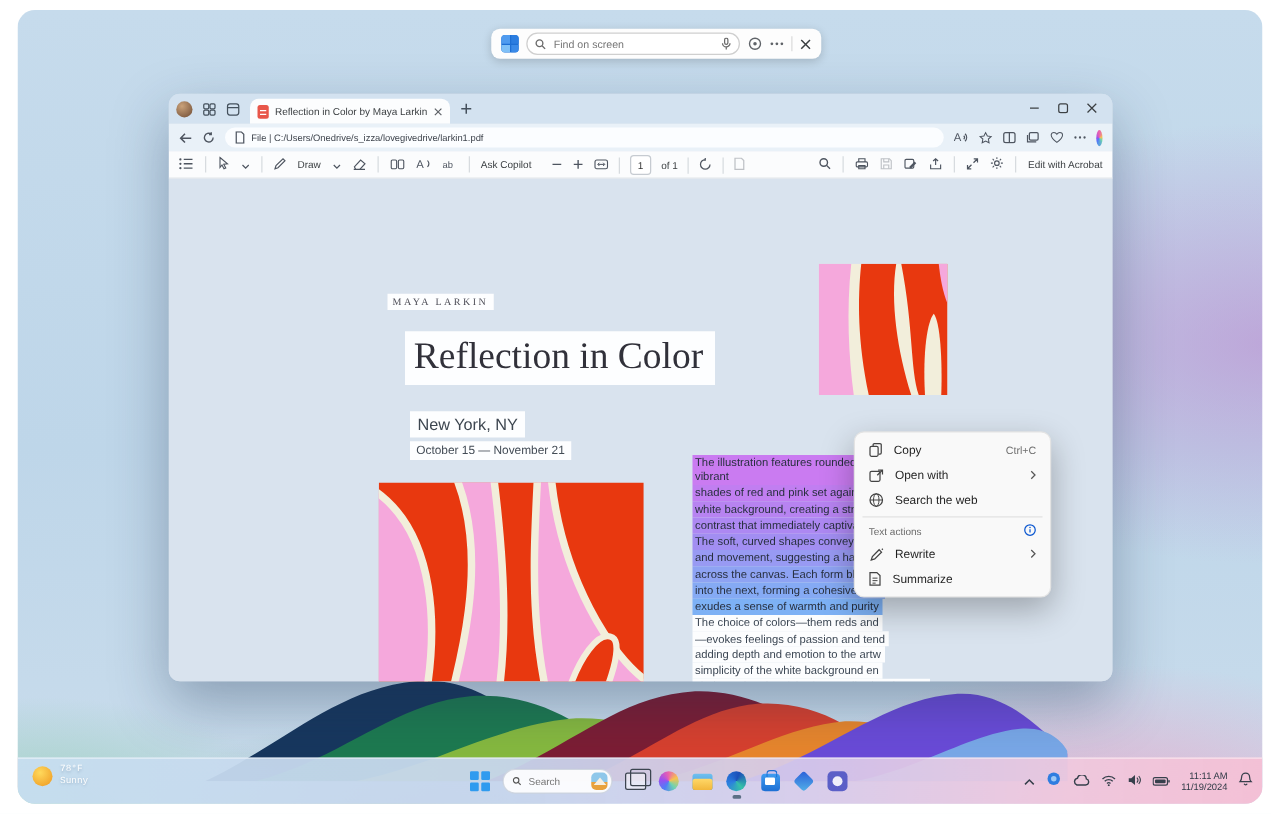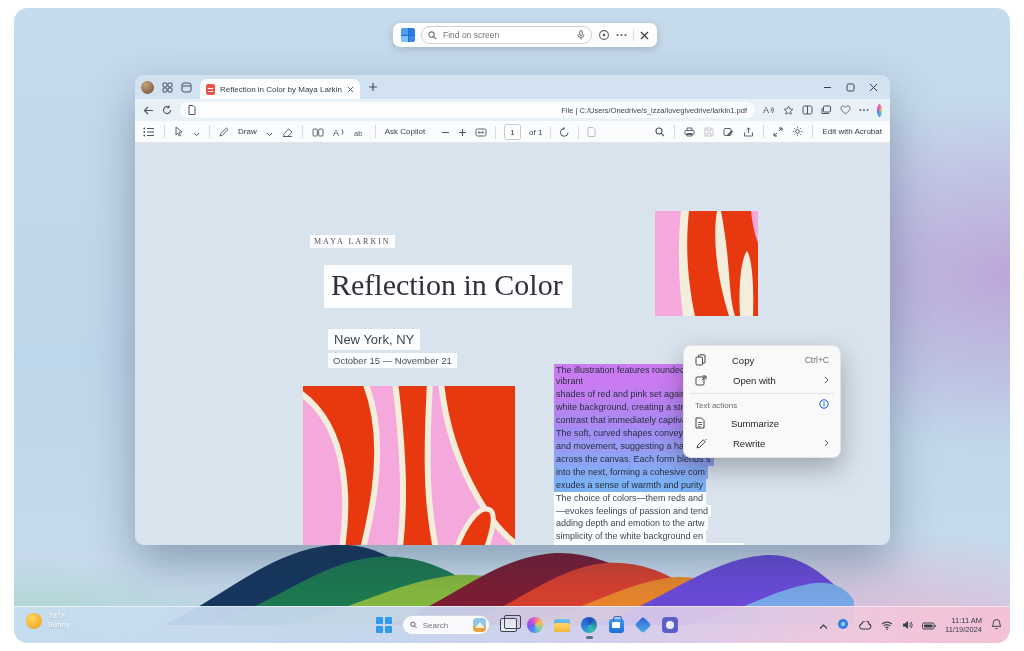--- a/index.html
+++ b/index.html
@@ -27,21 +27,21 @@
     box-shadow:0 18px 45px rgba(30,50,80,.35);background:#dae3ee;z-index:20;}
   .tabstrip{position:absolute;left:0;top:0;width:100%;height:24px;background:#d3e2f0;display:flex;align-items:center;padding:0 6px;box-sizing:border-box;gap:8px;}
   .avatar{width:13px;height:13px;border-radius:50%;background:radial-gradient(circle at 35% 30%,#caa27a,#6d4a33);}
   .ts-ic{color:#44505c;display:flex;}
   .tab{height:20px;margin-top:4px;width:160px;background:#fcfdfe;border-radius:7px 7px 0 0;display:flex;align-items:center;gap:5px;padding:0 6px;box-sizing:border-box;}
   .pdfic{width:9px;height:11px;background:#e8564a;border-radius:2px;position:relative;flex:none;}
   .pdfic:after{content:"";position:absolute;left:2px;top:4px;width:5px;height:1.5px;background:#fff;box-shadow:0 3px 0 #fff;}
   .tabtitle{font-size:8px;color:#3c4043;white-space:nowrap;overflow:hidden;text-overflow:ellipsis;flex:1;}
   .winbtns{margin-left:auto;display:flex;gap:14px;align-items:center;padding-right:6px;color:#3c4043;}
   .urlrow{position:absolute;left:0;top:24px;width:100%;height:22px;background:#e9f1f8;display:flex;align-items:center;padding:0 8px;box-sizing:border-box;gap:8px;}
-  .pill{height:16px;flex:none;width:575px;background:#fbfdff;border-radius:9px;display:flex;align-items:center;gap:5px;padding:0 8px;box-sizing:border-box;justify-content:space-between;}
+  .pill{height:16px;flex:none;width:575px;background:#fbfdff;border-radius:9px;display:flex;align-items:center;gap:5px;padding:0 8px;box-sizing:border-box;}
   .urltext{font-size:7.5px;color:#3e444d;white-space:nowrap;overflow:hidden;}
   .ur-ic{color:#4e5560;display:flex;align-items:center;}
   .orb{width:13px;height:13px;border-radius:50%;background:conic-gradient(from 210deg,#4f7df7,#9a4ff0,#e85fb1,#f7c24f,#6fd3b2,#4f7df7);}
   .pdfbar{position:absolute;left:0;top:46px;width:100%;height:22px;background:#fbfcfd;border-bottom:1px solid #e2e6ea;display:flex;align-items:center;padding:0 8px;box-sizing:border-box;}
   .pb-left,.pb-right{display:flex;align-items:center;gap:9px;color:#4e5560;}
   .pb-right{margin-left:auto;}
   .pb-center{position:absolute;left:306px;top:0;height:22px;display:flex;align-items:center;gap:8px;color:#4e5560;}
   .vdiv{width:1px;height:13px;background:#d7dbdf;}
   .pb-label{font-size:8px;color:#3c4043;white-space:nowrap;}
   .pagebox{width:15px;height:14px;border:1px solid #c6cbd1;border-radius:3px;background:#fff;font-size:8px;color:#333;display:flex;align-items:center;justify-content:center;}
@@ -59,21 +59,21 @@
   .p1 span:nth-child(3){background:#b783f1;}.p1 span:nth-child(4){background:#ad88f2;}
   .p1 span:nth-child(5){background:#a28ef2;}.p1 span:nth-child(6){background:#989af3;}
   .p1 span:nth-child(7){background:#8ea3f3;}.p1 span:nth-child(8){background:#85aaf4;}
   .p1 span:nth-child(9){background:#7db1f5;}
   .p2{position:absolute;left:419px;top:349px;width:190px;}
   .p2 span{display:block;width:max-content;max-width:185px;font-size:9px;line-height:10.7px;color:#3c4754;background:rgba(255,255,255,.92);padding:1px 3px 1px 2px;}
   .art{position:absolute;}
   
   .ctxmenu{position:absolute;left:669px;top:337px;width:158px;background:#f9f9f9;border:1px solid #e3e3e3;border-radius:8px;
     box-shadow:0 10px 26px rgba(0,0,0,.28);z-index:40;padding:4px;box-sizing:border-box;}
-  .mi{display:flex;align-items:center;height:20px;padding:0 7px;gap:26px;font-size:9.5px;color:#1f1f1f;border-radius:4px;}
+  .mi{display:flex;align-items:center;height:20px;padding:0 7px;gap:9px;font-size:9.5px;color:#1f1f1f;border-radius:4px;}
   .mi .tail{margin-left:auto;color:#707070;font-size:8.5px;display:flex;align-items:center;}
   .mi-ic{color:#444;display:flex;flex:none;}
   .mdiv{height:1px;background:#e2e2e2;margin:3px 2px;}
   .msect{display:flex;align-items:center;height:16px;padding:0 7px;font-size:8px;color:#6b6b6b;}
   .msect .tail{margin-left:auto;}
   
   .taskbar{position:absolute;left:0;bottom:0;width:100%;height:36px;z-index:50;
     background:linear-gradient(90deg,rgba(199,222,240,.94) 0%,rgba(200,214,238,.94) 40%,rgba(217,204,235,.92) 64%,rgba(240,201,222,.92) 84%,rgba(245,192,213,.94) 100%);
     border-top:1px solid rgba(255,255,255,.55);display:flex;align-items:center;}
   .weather{position:absolute;left:12px;top:5px;display:flex;gap:6px;align-items:center;}
@@ -446,52 +446,62 @@
             <path d="M7.5 1h3.5v3.5M11 1L6.8 5.2" fill="none" stroke="#444"></path>
           </svg>
         </span>
       <span>Open with</span>
       <span class="tail">
         <svg width="5" height="8" viewBox="0 0 5 8">
             <path d="M1 1l3 3-3 3" fill="none" stroke="#555"></path>
           </svg>
         </span>
     </div>
+    <div class="mi">
+      <span class="mi-ic">
+        <svg width="12" height="12" viewBox="0 0 12 12">
+            <circle cx="6" cy="6" r="5" fill="none" stroke="#444"></circle>
+            <ellipse cx="6" cy="6" rx="2.2" ry="5" fill="none" stroke="#444" stroke-width=".8"></ellipse>
+            <path d="M1 6h10" stroke="#444" stroke-width=".8"></path>
+          </svg>
+        </span>
+      <span>Search the web</span>
+    </div>
     <div class="mdiv"></div>
     <div class="msect">
       <span>Text actions</span>
       <span class="tail">
         <svg width="10" height="10" viewBox="0 0 10 10">
             <circle cx="5" cy="5" r="4.2" fill="none" stroke="#0b57d0"></circle>
             <path d="M5 4.3v2.6" stroke="#0b57d0"></path>
             <circle cx="5" cy="2.9" r=".6" fill="#0b57d0"></circle>
           </svg></span>
     </div>
     <div class="mi">
       <span class="mi-ic">
-        <svg width="10" height="12" viewBox="0 0 10 12">
-            <path d="M1 1h5.5L9 3.5V11H1z" fill="none" stroke="#444"></path>
-            <path d="M3 5.5h4M3 7.5h4M3 9.5h2.5" stroke="#444" stroke-width=".8"></path>
-          </svg>
-        </span>
-      <span>Summarize</span>
-    </div>
-    <div class="mi">
-      <span class="mi-ic">
         <svg width="12" height="11" viewBox="0 0 12 11">
             <path d="M2 10l.9-2.8L8.3 1.8l1.9 1.9L4.8 9.1z" fill="none" stroke="#444"></path>
             <path d="M10.5 1l.8.8" stroke="#444"></path>
           </svg>
         </span>
       <span>Rewrite</span>
       <span class="tail">
         <svg width="5" height="8" viewBox="0 0 5 8">
             <path d="M1 1l3 3-3 3" fill="none" stroke="#555"></path>
           </svg>
         </span>
+    </div>
+    <div class="mi">
+      <span class="mi-ic">
+        <svg width="10" height="12" viewBox="0 0 10 12">
+            <path d="M1 1h5.5L9 3.5V11H1z" fill="none" stroke="#444"></path>
+            <path d="M3 5.5h4M3 7.5h4M3 9.5h2.5" stroke="#444" stroke-width=".8"></path>
+          </svg>
+        </span>
+      <span>Summarize</span>
     </div>
   </div>
 
   <div class="taskbar">
     <div class="weather">
       <span class="sun"></span>
       <span class="wtxt"><span>78°F</span><br>
         <span>Sunny</span></span>
     </div>
     <div class="centerbar">

